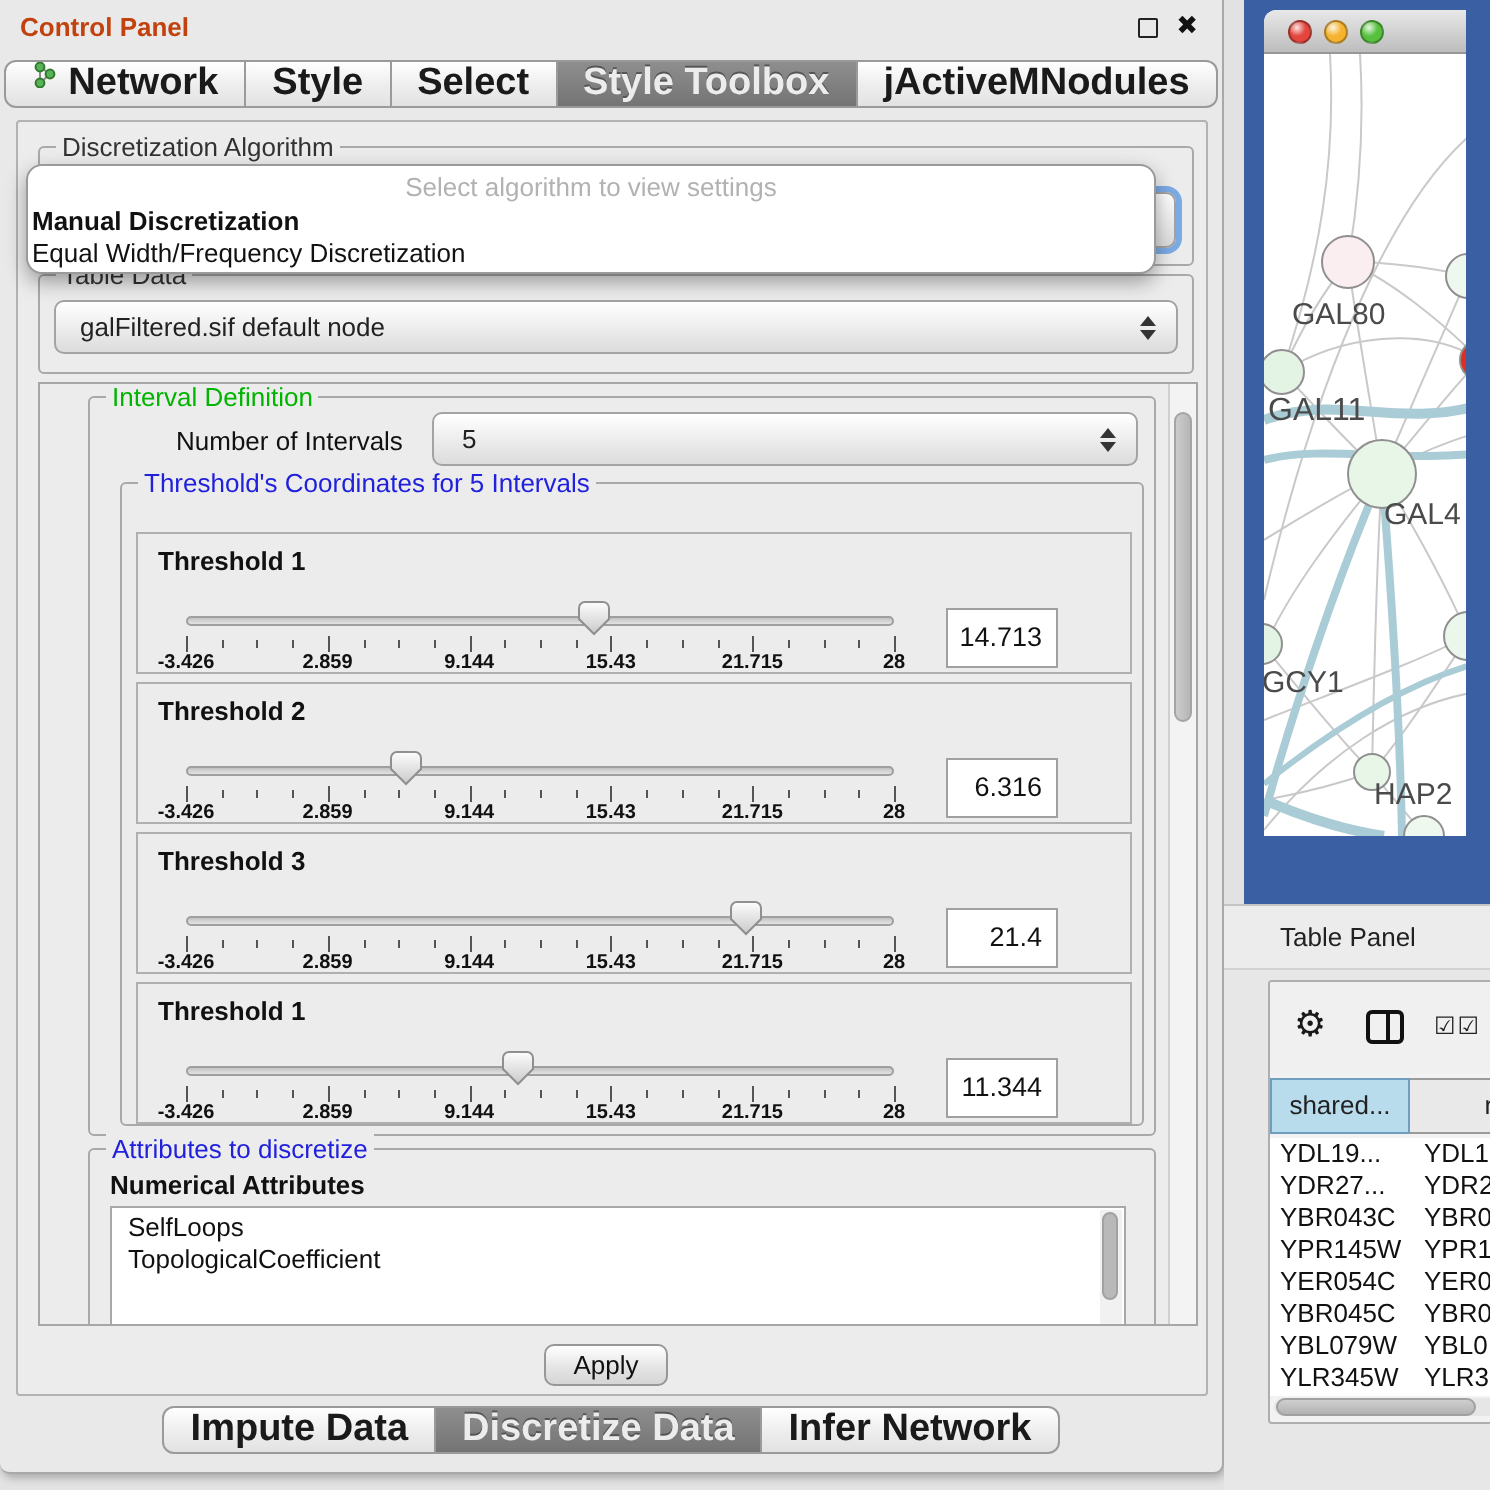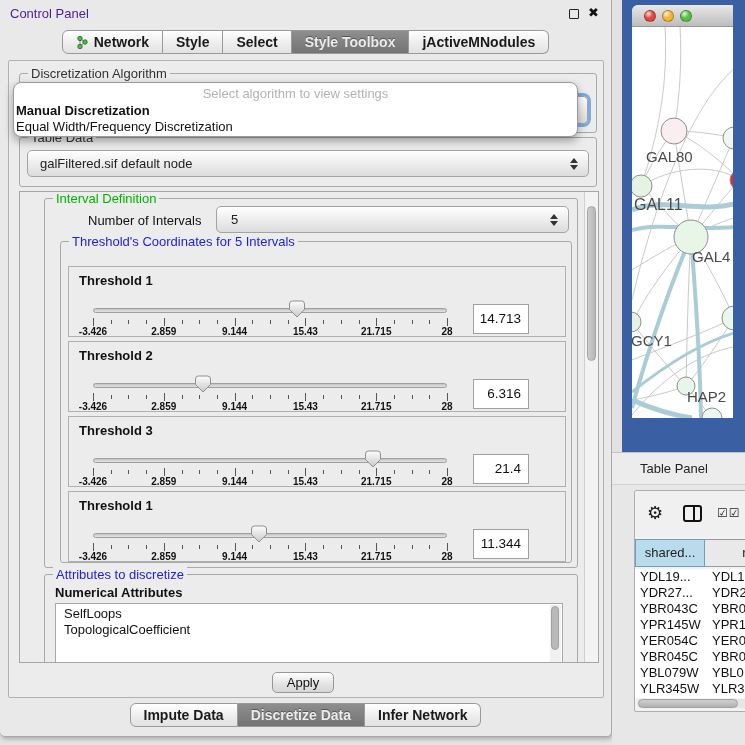--- a/index.html
+++ b/index.html
@@ -4,29 +4,29 @@
 <style>
   * { margin:0; padding:0; box-sizing:border-box; }
   html,body { width:745px; height:745px; overflow:hidden;
     font-family:"Liberation Sans","DejaVu Sans",sans-serif; background:#e3e3e3; }
 
   
   #control-window { position:absolute; left:0; top:0; width:612px; height:737px;
     background:#e9e9e9; border:1px solid #a8a8a8; border-left:none; border-top:none;
     border-radius:0 0 5px 5px; box-shadow:1px 2px 4px rgba(0,0,0,.25); }
   #cw-titlebar { position:absolute; left:0; top:0; width:100%; height:28px; }
-  #cw-title { position:absolute; left:10px; top:6px; font-size:13px; color:#4c1d95; }
+  #cw-title { position:absolute; left:10px; top:6px; font-size:13px; color:#c2410c;font-weight:bold; }
   #cw-float { position:absolute; right:32px; top:9px; width:10px; height:10px;
     border:1.5px solid #222; border-radius:1px; }
   #cw-close { position:absolute; right:12px; top:5px; font-size:13px; font-weight:bold; color:#111; }
 
   
   .segbar { position:absolute; left:0; width:100%; display:flex; justify-content:center; }
-  .seg { display:flex; align-items:center; gap:5px; padding:0 13px; height:24px;
-    font-size:14px; font-weight:bold; color:#1a1a1a;
+  .seg { display:flex; gap:5px; padding:0 13px; height:24px;
+    font-size:19px; font-weight:bold; color:#1a1a1a;
     background:linear-gradient(#ffffff,#ededed 55%,#e2e2e2);
     border:1px solid #9a9a9a; border-left:none; }
   .seg:first-child { border-left:1px solid #9a9a9a; border-radius:6px 0 0 6px; }
   .seg:last-child { border-radius:0 6px 6px 0; }
   .seg.active { background:linear-gradient(#8e8e8e,#747474); color:#ececec; text-shadow:0 -1px 0 #555; }
   #top-tabs { top:30px; }
   #bottom-tabs { top:703px; }
   .net-icon svg { display:block; }
 
   

